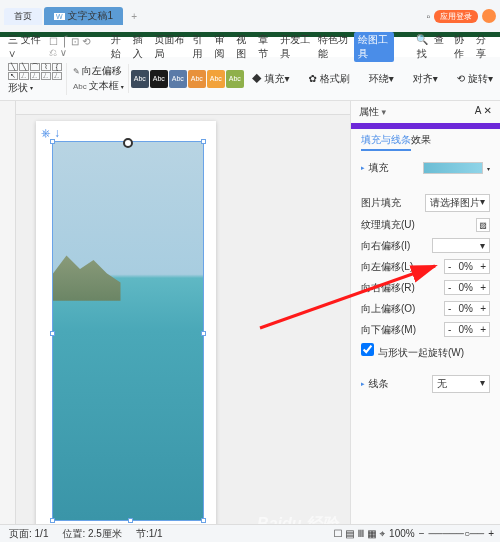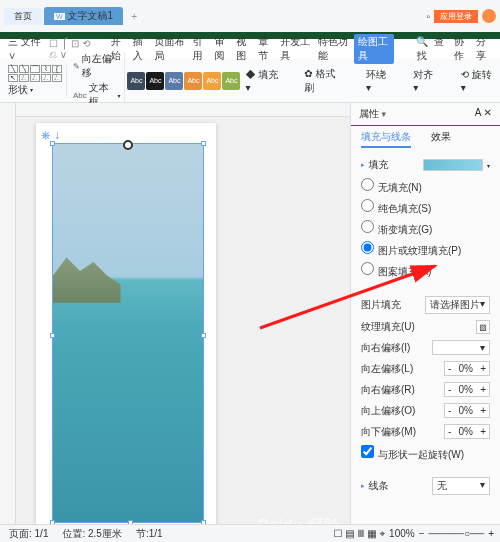--- a/index.html
+++ b/index.html
@@ -1,50 +1,50 @@
 <!DOCTYPE html>
 <html><head>
 <meta charset="utf-8">
 <style>
 *{margin:0;padding:0;box-sizing:border-box;font-family:"Microsoft YaHei",sans-serif;font-size:10px;color:#333}
 body{width:500px;height:542px;background:#fff;overflow:hidden;position:relative}
-.titlebar{height:22px;background:#f4f6f8;display:flex;align-items:center;padding:16px 4px;border-bottom:7px solid #14532d}
+.titlebar{height:22px;background:#f4f6f8;display:flex;align-items:center;padding:16px 4px;border-bottom:5px solid #14532d}
 .tab{padding:2px 10px;background:#e8f0fe;border-radius:3px 3px 0 0;margin-right:2px;font-size:9px}
 .tab.doc{background:#5b9bd5;color:#fff}
 .tbar-right{margin-left:auto;display:flex;gap:4px;align-items:center}
-.badge{background:#ff6b35;color:#fff;padding:1px 6px;border-radius:0;font-size:8px}
+.badge{background:#ff6b35;color:#fff;padding:1px 6px;border-radius:6px;font-size:8px}
 .avatar{width:14px;height:14px;background:#ff8c42;border-radius:50%}
 .menubar{height:20px;display:flex;align-items:center;padding:0 6px;gap:2px;font-size:9px;color:#555}
 .menubar span{padding:0 2px}
 .menubar .hl{background:#4a8de8;color:#fff;padding:1px 4px;border-radius:2px}
 .toolbar{height:44px;background:#f9fafb;border-bottom:1px solid #e0e0e0;display:flex;align-items:center;padding:0 4px;gap:2px}
 .tool-grp{display:flex;flex-direction:column;gap:1px;padding:0 4px;border-right:1px solid #e8e8e8}
 .shapes{display:flex;gap:1px}
 .shp{width:10px;height:8px;border:1px solid #999;font-size:7px;display:flex;align-items:center;justify-content:center}
 .tlabel{font-size:8px;color:#666;display:flex;align-items:center;gap:2px}
 .chev{font-size:6px}
 .swatches{display:flex;gap:1px}
 .sw{width:18px;height:18px;border-radius:2px;display:flex;align-items:center;justify-content:center;font-size:7px;color:#fff}
-.tool-r{margin-left:auto;display:flex;gap:19px;font-size:8px;color:#555;align-items:center}
+.tool-r{margin-left:auto;display:flex;gap:13px;font-size:8px;color:#555;}
 .tool-r>div{padding:0 3px}
 .workspace{display:flex;height:456px}
 .vruler{width:16px;background:#f5f5f5;border-right:1px solid #ddd}
 .canvas-wrap{flex:1;background:#f0f0f0;position:relative;overflow:hidden}
 .hruler{height:14px;background:#f5f5f5;border-bottom:1px solid #ddd}
 .page{position:absolute;top:20px;left:20px;width:180px;height:420px;background:#fff;box-shadow:0 1px 4px rgba(0,0,0,.2)}
 .imgsel{position:absolute;top:40px;left:36px;width:152px;height:380px;border:1px solid #6aa3e8}
 .himg{width:100%;height:100%;background:linear-gradient(180deg,#b8d4e3 0%,#a8cde0 35%,#5fb8c4 36%,#4aa8b8 50%,#3a95a8 100%)}
 .mountain{position:absolute;top:30%;left:0;width:45%;height:12%;background:linear-gradient(180deg,#8a9b7a,#6b8565);clip-path:polygon(0 40%,20% 0,40% 30%,60% 10%,80% 40%,100% 60%,100% 100%,0 100%)}
 .wh{position:absolute;border:2px solid #333;border-radius:50%}
 .wh-t{top:-4px;left:50%;margin-left:-5px;width:10px;height:10px;background:#fff}
 .hnd{position:absolute;width:5px;height:5px;background:#fff;border:1px solid #6aa3e8}
 .anchor{position:absolute;top:5px;left:5px;font-size:12px;color:#4a8de8}
 .panel{width:150px;background:#fafafa;border-left:1px solid #e0e0e0;display:flex;flex-direction:column;font-size:9px}
-.panel-hdr{padding:4px 8px;font-size:9px;color:#666;border-bottom:1px solid #6d28d9}
-.panel-tabs{display:flex;gap:20px;padding:4px 10px;font-size:9px}
+.panel-hdr{padding:4px 8px;font-size:9px;color:#666;border-bottom:6px solid #6d28d9}
+.panel-tabs{display:flex;gap:0;padding:4px 10px;font-size:9px}
 .panel-tabs .on{color:#4a8de8;border-bottom:2px solid #4a8de8;padding-bottom:2px}
 .section{padding:6px 10px}
 .sec-t{color:#4a8de8;font-size:9px;margin-bottom:4px;display:flex;align-items:center;gap:4px}
 .sec-t::before{content:"▸";font-size:7px}
 .radios label{display:block;padding:2px 0;font-size:9px;color:#555}
 .radios input{margin-right:4px}
 .row{display:flex;align-items:center;justify-content:space-between;padding:3px 0;font-size:9px;color:#555}
 .dd{border:1px solid #ccc;padding:1px 4px;font-size:8px;min-width:58px;display:flex;justify-content:space-between;background:#fff}
 .numbox{border:1px solid #ccc;width:46px;padding:1px 3px;font-size:8px;display:flex;justify-content:space-between;background:#fff}
 .slider{flex:1;height:3px;background:#ddd;margin:0 4px;position:relative;border-radius:2px}
@@ -162,27 +162,20 @@
     <div class="panel-tabs">
       <span class="on">填充与线条</span>
       <span>效果</span>
     </div>
     <div class="section">
       <div class="sec-t">
           <span>填充</span>
         <div class="swatch-btn" style="margin-left:auto"></div>
           <span class="chev">▾</span>
       </div>
-      <div class="radios">
-        <label><input type="radio" name="f" style=""><span>无填充(N)</span></label>
-        <label><input type="radio" name="f" style=""><span>纯色填充(S)</span></label>
-        <label><input type="radio" name="f" style=""><span>渐变填充(G)</span></label>
-        <label><input type="radio" name="f" checked="" style=""><span>图片或纹理填充(P)</span></label>
-        <label><input type="radio" name="f" style=""><span>图案填充(A)</span></label>
-      </div>
     </div>
     <div class="section">
       <div class="row">
           <span>图片填充</span>
           <div class="dd">
             <span>请选择图片</span>
             <span>▾</span>
           </div>
         </div>
       <div class="row">

